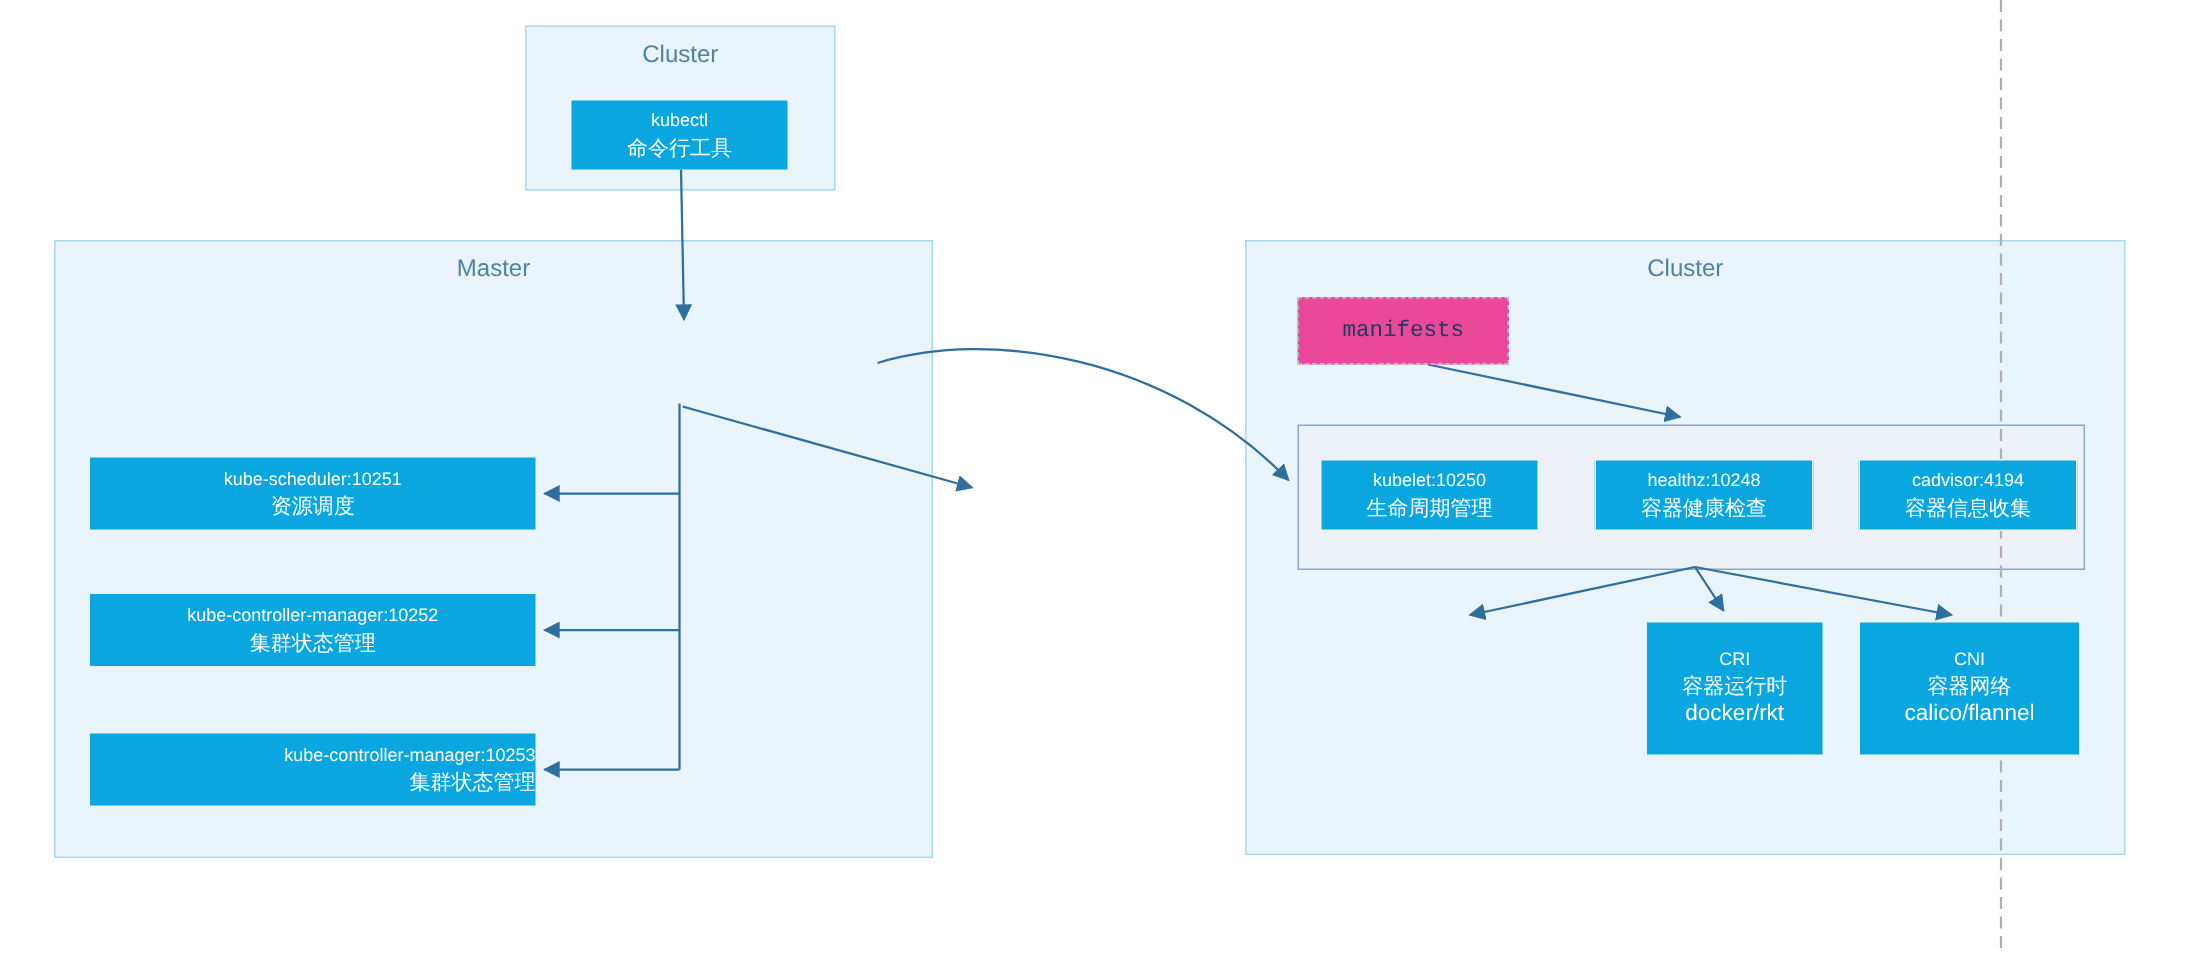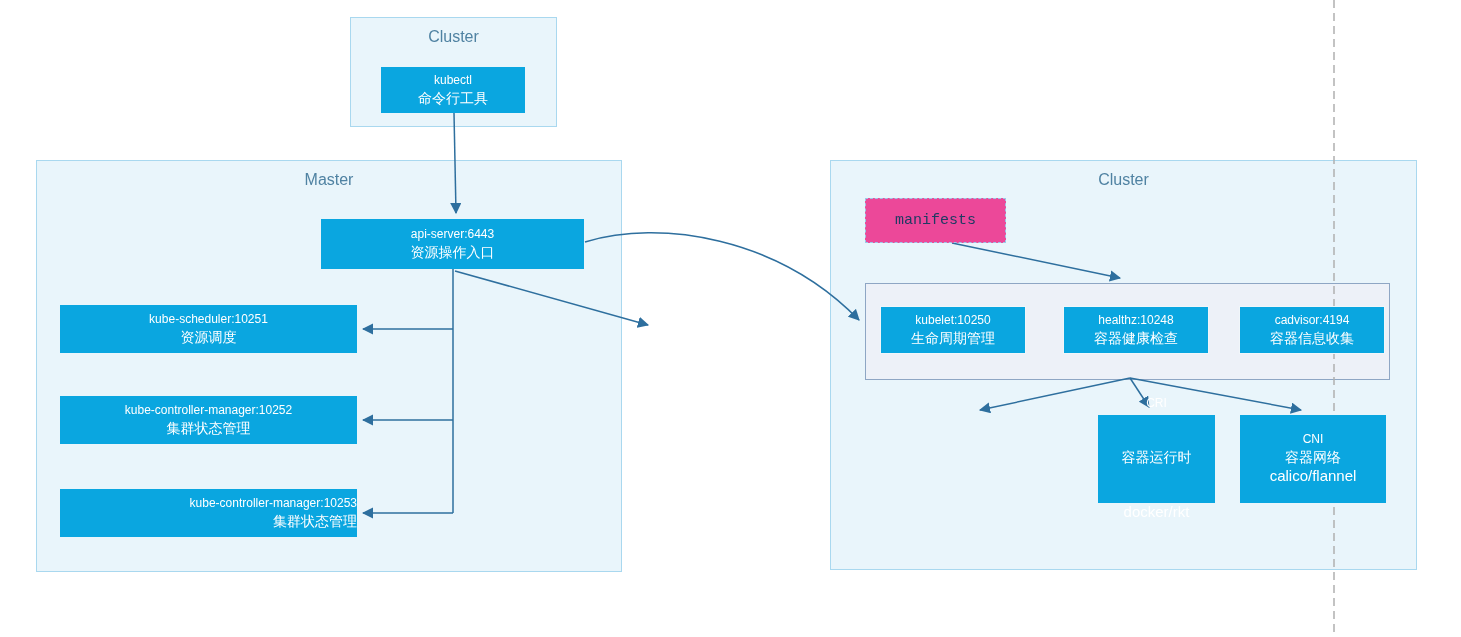--- a/index.html
+++ b/index.html
@@ -79,24 +79,20 @@
     <path class="conn" d="M1130,378 L1149,407" marker-end="url(#arrowhead)"></path>
     <path class="conn" d="M1130,378 L1301,410" marker-end="url(#arrowhead)"></path>
     <path class="pagebreak" d="M1334,0 L1334,637"></path>
   </svg>
 
   <div class="node" style="left:381px;top:67px;width:144px;height:46px;">
     <span class="l1">kubectl</span>
     <span class="l2">命令行工具</span>
   </div>
 
-  <div class="node" style="left:321px;top:219px;width:263px;height:50px;">
-    <span class="l1">api-server:6443</span>
-    <span class="l2">资源操作入口</span>
-  </div>
 
   <div class="node" style="left:60px;top:305px;width:297px;height:48px;">
     <span class="l1">kube-scheduler:10251</span>
     <span class="l2">资源调度</span>
   </div>
 
   <div class="node" style="left:60px;top:396px;width:297px;height:48px;">
     <span class="l1">kube-controller-manager:10252</span>
     <span class="l2">集群状态管理</span>
   </div>
@@ -120,21 +116,21 @@
     <span class="l1">healthz:10248</span>
     <span class="l2">容器健康检查</span>
   </div>
 
   <div class="node group-node" style="left:1239px;top:306px;width:146px;height:48px;">
     <span class="l1">cadvisor:4194</span>
     <span class="l2">容器信息收集</span>
   </div>
 
 
-  <div class="node" style="left:1098px;top:415px;width:117px;height:88px;gap:36px;">
+  <div class="node" style="left:1098px;top:415px;width:117px;height:88px;">
     <span class="l1">CRI</span>
     <span class="l2">容器运行时</span>
     <span class="l3">docker/rkt</span>
   </div>
 
   <div class="node" style="left:1240px;top:415px;width:146px;height:88px;">
     <span class="l1">CNI</span>
     <span class="l2">容器网络</span>
     <span class="l3">calico/flannel</span>
   </div>

